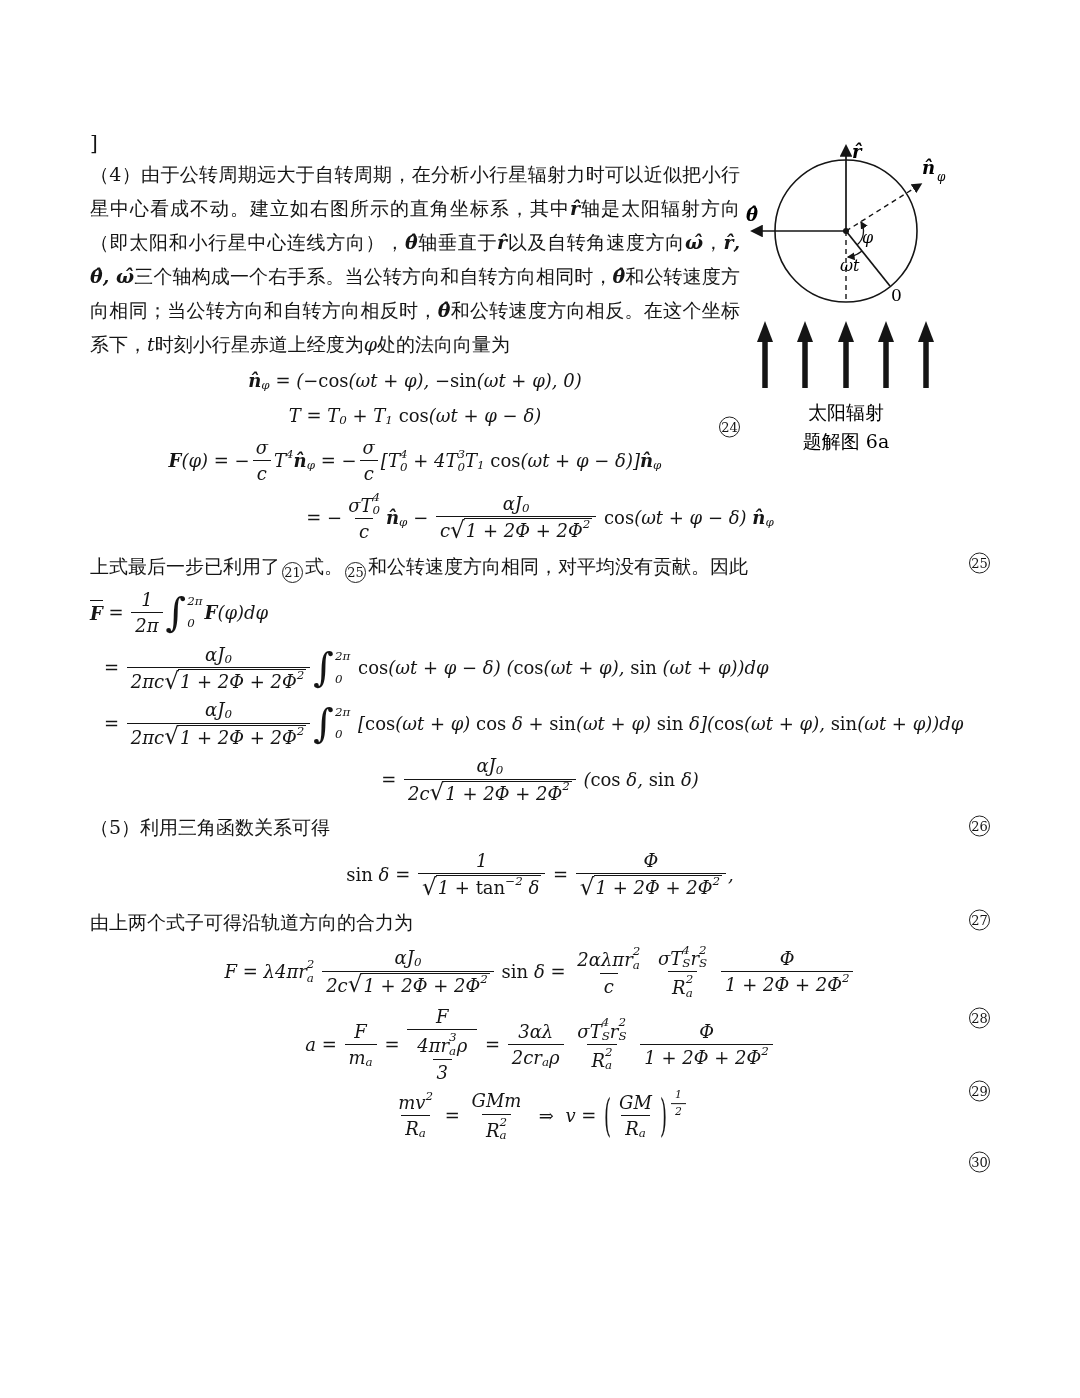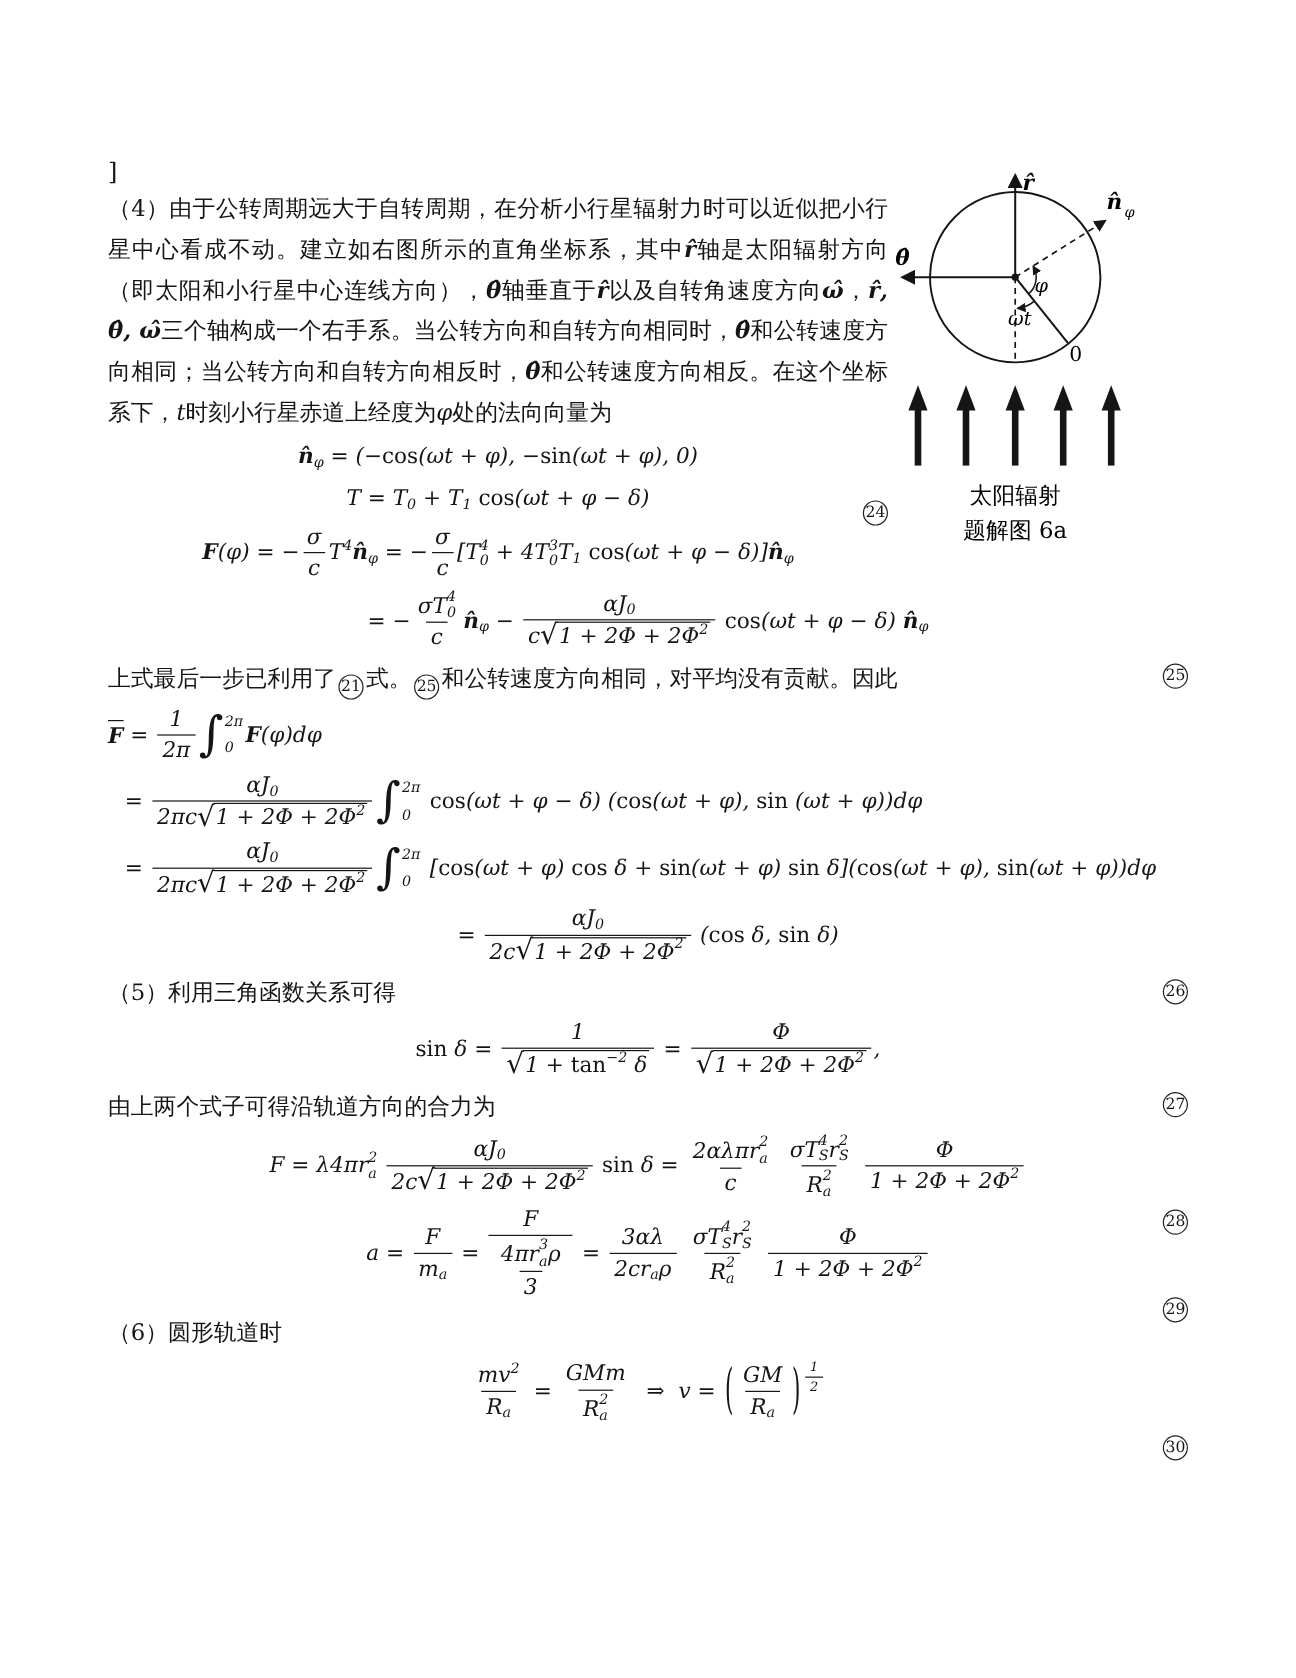--- a/index.html
+++ b/index.html
@@ -295,21 +295,20 @@
         <span class="mi"> = </span>
         <span class="mfrac"><span class="fnum"><span class="mi">3αλ</span></span><span class="fden"><span class="mrow"><span class="mi">2cr</span><span class="msub"><span class="mi">a</span></span><span class="mi">ρ</span></span></span></span>
         <span class="mi"> </span>
         <span class="mfrac"><span class="fnum"><span class="mrow"><span class="mi">σT</span><span class="mss"><span class="ssup"><span class="mi">4</span></span><span class="ssub"><span class="mi">S</span></span></span><span class="mi">r</span><span class="mss"><span class="ssup"><span class="mi">2</span></span><span class="ssub"><span class="mi">S</span></span></span></span></span><span class="fden"><span class="mrow"><span class="mi">R</span><span class="mss"><span class="ssup"><span class="mi">2</span></span><span class="ssub"><span class="mi">a</span></span></span></span></span></span>
         <span class="mi"> </span>
         <span class="mfrac"><span class="fnum"><span class="mi">Φ</span></span><span class="fden"><span class="mrow"><span class="mi">1 + 2Φ + 2Φ</span><span class="msup"><span class="mi">2</span></span></span></span></span>
       </span>
     <span class="eqnum"><span class="circ">29</span></span>
   </div>
 
-  <p class="para" style="margin-top:10px;">（6）圆形轨道时</p>
 
   <div class="eqrow">
     <span class="meq">
         <span class="mfrac"><span class="fnum"><span class="mrow"><span class="mi">mv</span><span class="msup"><span class="mi">2</span></span></span></span><span class="fden"><span class="mrow"><span class="mi">R</span><span class="msub"><span class="mi">a</span></span></span></span></span>
         <span class="mi"> = </span>
         <span class="mfrac"><span class="fnum"><span class="mi">GMm</span></span><span class="fden"><span class="mrow"><span class="mi">R</span><span class="mss"><span class="ssup"><span class="mi">2</span></span><span class="ssub"><span class="mi">a</span></span></span></span></span></span>
         <span class="mt">  ⇒  </span>
         <span class="mi">v = </span>
         <span class="mbp"><span class="bpg">(</span><span class="mfrac"><span class="fnum"><span class="mi">GM</span></span><span class="fden"><span class="mrow"><span class="mi">R</span><span class="msub"><span class="mi">a</span></span></span></span></span><span class="bpg">)</span></span>
         <span class="mhsup"><span class="mfrac"><span class="fnum"><span class="mi">1</span></span><span class="fden"><span class="mi">2</span></span></span></span>

